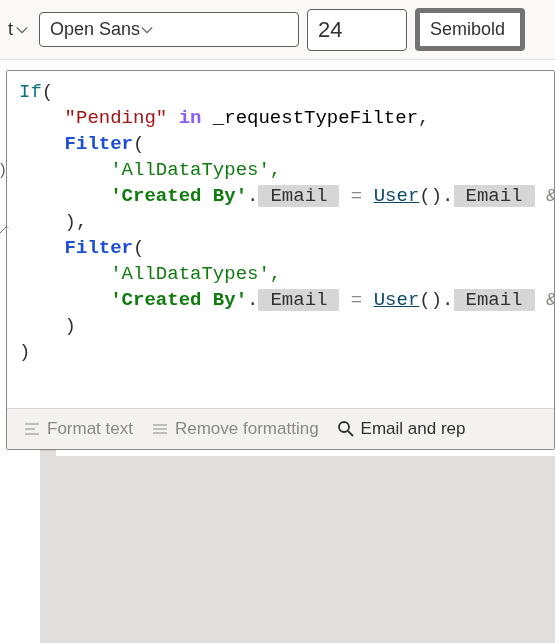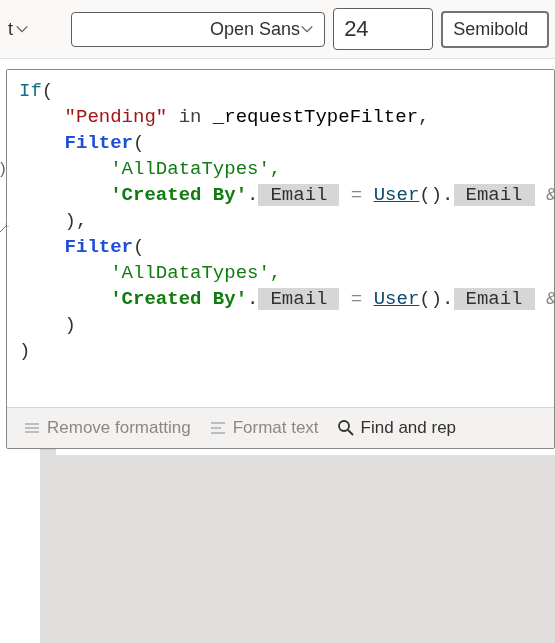--- a/index.html
+++ b/index.html
@@ -23,44 +23,43 @@
     font-size: 18px;
     color: #323130;
     padding: 4px 2px;
     display: flex;
     align-items: center;
   }
   .tb-frag svg { width: 14px; height: 14px; margin-left: 2px; }
   .font-select {
     display: flex;
     align-items: center;
-    justify-content: flex-end;
+    justify-content: flex-start;
     border: 1px solid #605e5c;
     border-radius: 4px;
     padding: 6px 10px;
     width: 260px;
     font-size: 18px;
     color: #323130;
     background: #ffffff;
-    margin-left: 32px;
   }
   .font-select svg { width: 14px; height: 14px; }
   .size-input {
     border: 1px solid #605e5c;
     border-radius: 4px;
     padding: 7px 10px;
     width: 100px;
     font-size: 22px;
     color: #323130;
     background: #ffffff;
   }
   .weight-select {
     display: flex;
     align-items: center;
-    border: 2px solid #737373;
+    border: 5px solid #737373;
     border-radius: 4px;
     padding: 6px 10px;
     width: 110px;
     font-size: 18px;
     color: #323130;
     background: #ffffff;
   }
   .editor-wrap {
     position: relative;
     height: 380px;
@@ -80,21 +79,21 @@
     font-size: 19px;
     line-height: 26px;
     white-space: pre;
     flex: 1;
     background: #ffffff;
     overflow: hidden;
   }
   .line { display: block; height: 26px; }
   .kw-if   { color: #0b7285; }
   .str     { color: #a31515; }
-  .op-in   { color: #404040; }
+  .op-in   { color: #8b5cf6; font-weight: bold; }
   .ident   { color: #000000; }
   .fn      { color: #1d4ed8; font-weight: bold; }
   .str2    { color: #107c10; }
   .strb    { color: #107c10; font-weight: 600; font-family: Liberation Mono, monospace; }
   .punct   { color: #323130; }
   .prop    { background: #d6d6d6; color: #323130; padding: 0 12px; }
   .op-eq   { color: #8a8886; }
   .userfn  { color: #0c4a6e; text-decoration: underline; }
   .amp     { color: #8a8886; }
   .punct2  { color: #107c10; }
@@ -178,41 +177,41 @@
     </div>
   </div>
 
   <div class="editor">
     <div class="code-area"><span class="line"><span class="kw-if">If</span><span class="paren">(</span></span><span class="line">    <span class="str">"Pending"</span><span class="op-in"> in </span><span class="ident">_requestTypeFilter</span><span class="punct">,</span></span><span class="line">    <span class="fn">Filter</span><span class="paren">(</span></span><span class="line">        <span class="str2">'AllDataTypes'</span><span class="punct2">,</span></span><span class="line">        <span class="strb">'Created By'</span><span class="punct">.</span><span class="prop">Email</span><span class="op-eq"> = </span><span class="userfn">User</span><span class="punct">()</span><span class="punct">.</span><span class="prop">Email</span><span class="amp"> &amp;&amp; </span><span class="paren">(</span></span><span class="line">    <span class="paren">),</span></span><span class="line">    <span class="fn">Filter</span><span class="paren">(</span></span><span class="line">        <span class="str2">'AllDataTypes'</span><span class="punct2">,</span></span><span class="line">        <span class="strb">'Created By'</span><span class="punct">.</span><span class="prop">Email</span><span class="op-eq"> = </span><span class="userfn">User</span><span class="punct">()</span><span class="punct">.</span><span class="prop">Email</span><span class="amp"> &amp;&amp; </span><span class="paren">(</span></span><span class="line">    <span class="paren">)</span></span><span class="line"><span class="paren">)</span></span></div>
 
     <div class="editor-footer">
       <div class="ef-btn">
         <span class="ef-icon">
           <svg viewBox="0 0 18 18">
+              <path d="M2 4h14M2 9h10M2 14h14" stroke="#bdbdbd" stroke-width="2" fill="none"></path>
+            </svg>
+        </span>
+        <span>Format text</span>
+      </div>
+      <div class="ef-btn">
+        <span class="ef-icon">
+          <svg viewBox="0 0 18 18">
               <path d="M2 5h14M2 9h14M2 13h14" stroke="#bdbdbd" stroke-width="2" fill="none"></path>
             </svg>
         </span>
         <span>Remove formatting</span>
-      </div>
-      <div class="ef-btn">
-        <span class="ef-icon">
-          <svg viewBox="0 0 18 18">
-              <path d="M2 4h14M2 9h10M2 14h14" stroke="#bdbdbd" stroke-width="2" fill="none"></path>
-            </svg>
-        </span>
-        <span>Format text</span>
       </div>
       <div class="ef-btn dark">
         <span class="ef-icon">
           <svg viewBox="0 0 18 18">
               <circle cx="7" cy="7" r="5" fill="none" stroke="#323130" stroke-width="1.8"></circle>
               <path d="M11 11l5 5" stroke="#323130" stroke-width="1.8"></path>
             </svg>
         </span>
-        <span>Find and rep</span>
+        <span>Email and rep</span>
       </div>
     </div>
   </div>
 </div>
 
 <div class="canvas-area">
   <div class="canvas-card"></div>
 </div>
 
 </body></html>

